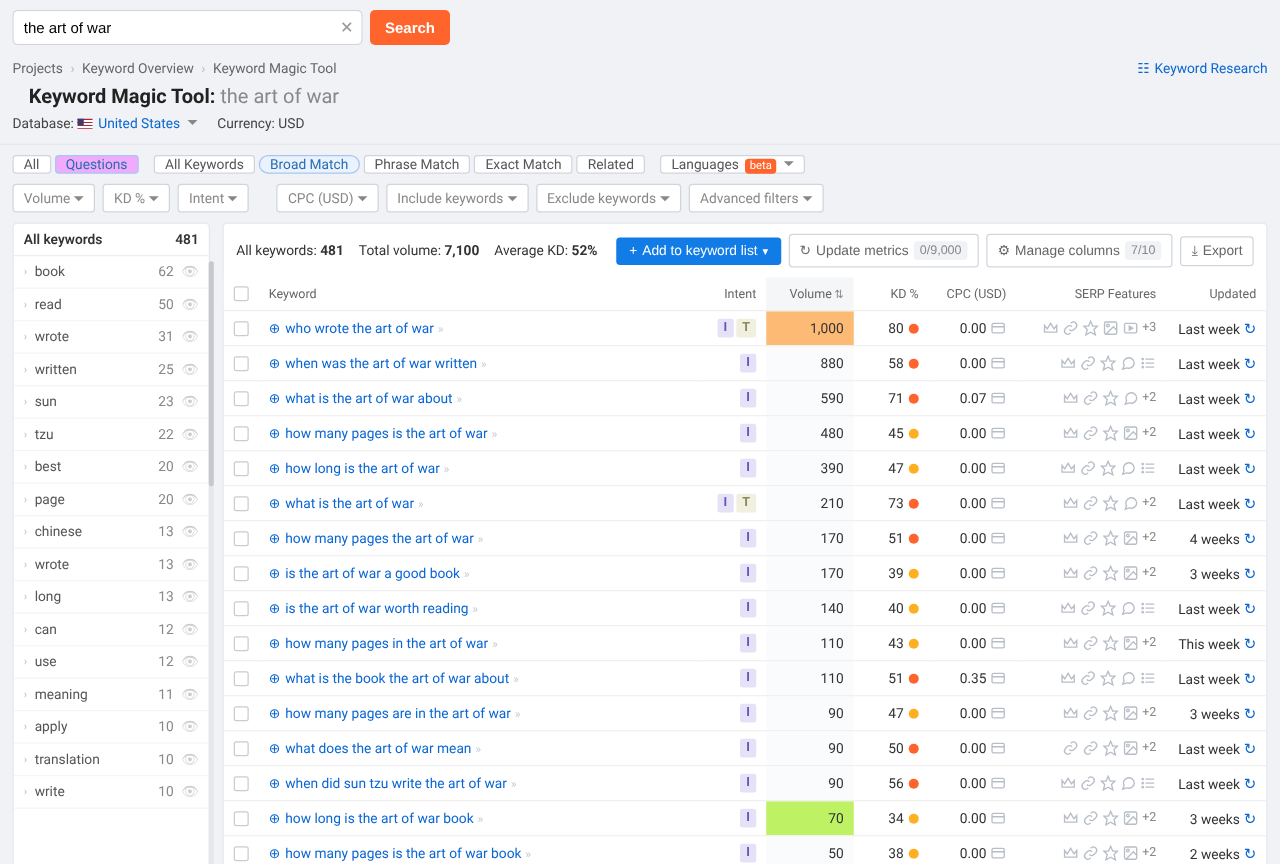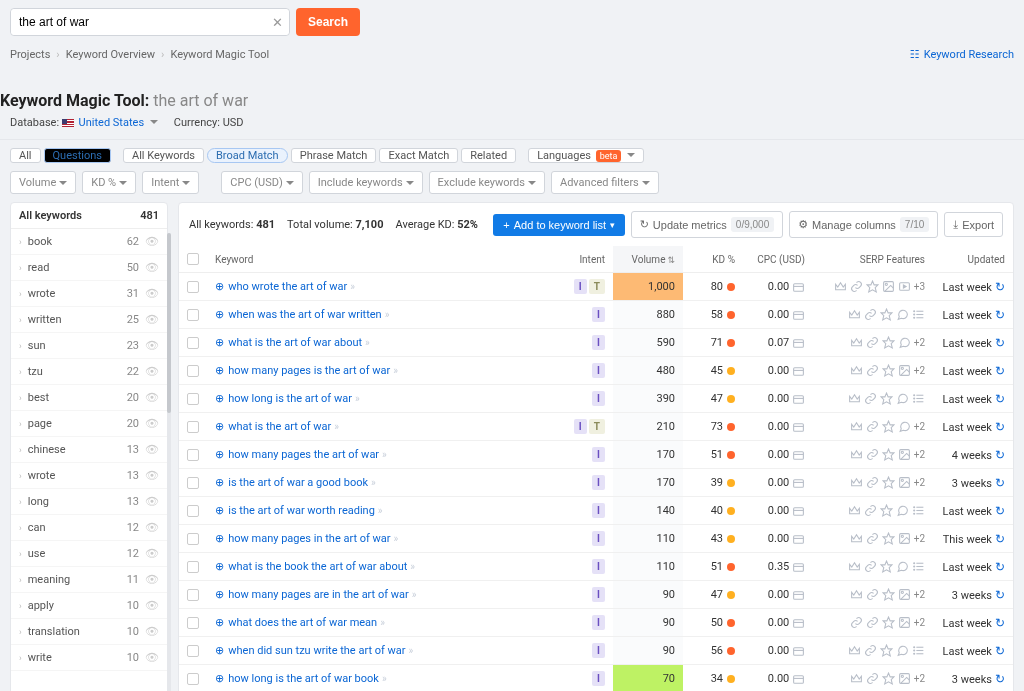--- a/index.html
+++ b/index.html
@@ -5,30 +5,30 @@
 * { box-sizing: border-box; margin: 0; padding: 0; }
 body { font-family: -apple-system, BlinkMacSystemFont, "Segoe UI", Roboto, sans-serif; font-size: 12px; color: #333; background: #f0f2f5; width: 1024px; }
 .topbar { padding: 8px 10px; display: flex; gap: 6px; }
 .search-wrap { position: relative; display: flex; background: #fff; border: 1px solid #d1d5db; border-radius: 4px; width: 280px; }
 .search-input { flex: 1; border: none; padding: 6px 24px 6px 8px; font-size: 12px; outline: none; border-radius: 4px; }
 .clear-x { position: absolute; right: 6px; top: 50%; transform: translateY(-50%); color: #999; cursor: pointer; font-size: 13px; }
 .search-btn { background: #ff642d; color: #fff; border: none; padding: 6px 12px; border-radius: 4px; font-weight: 600; font-size: 12px; cursor: pointer; }
 .crumbs { padding: 4px 10px; display: flex; align-items: center; gap: 6px; color: #666; font-size: 11px; }
 .crumbs .sep { color: #bbb; }
 .crumbs .kw-research { margin-left: auto; color: #0b66d4; display: flex; align-items: center; gap: 4px; }
-.titlebar { padding: 2px 0 6px; margin-top: 24px; }
+.titlebar { padding: 2px 23px 6px; }
 .titlebar h1 { font-size: 16px; font-weight: 700; color: #222; display: inline; }
 .titlebar .q { color: #888; font-weight: 400; }
 .subopts { padding: 0 10px 10px; display: flex; gap: 16px; font-size: 11px; color: #444; border-bottom: 1px solid #e5e7eb; }
 .subopts .flag { width: 12px; height: 8px; display: inline-block; background: linear-gradient(180deg, #b22234 0 15%, #fff 15% 30%, #b22234 30% 45%, #fff 45% 60%, #b22234 60% 75%, #fff 75% 90%, #b22234 90% 100%); position: relative; vertical-align: middle; margin-right: 2px; }
 .subopts .flag::before { content: ''; position: absolute; top:0; left:0; width:5px; height:5px; background:#3c3b6e; }
 .caret { display: inline-block; margin-left: 3px; border: 4px solid transparent; border-top-color: #888; transform: translateY(2px); }
 .tabbar { padding: 8px 10px; display: flex; gap: 3px; align-items: center; }
 .tab { border: 1px solid #d1d5db; background: #fff; padding: 0 8px; font-size: 11px; color: #555; border-radius: 3px; cursor: pointer; }
-.tab.active { background: #000000; border-color: #a7c7f2; color: #2b6cb0; }
+.tab.active { background: #f0abfc; border-color: #a7c7f2; color: #2b6cb0; }
 .tab.active2 { background: #eaf2fd; border-color: #a7c7f2; color: #2b6cb0; border-radius: 10px; }
 .beta { background: #ff642d; color: #fff; font-size: 9px; padding: 1px 4px; border-radius: 3px; margin-left: 2px; }
 .filterbar { padding: 0 10px 8px; display: flex; gap: 6px; align-items: center; }
 .fbtn { border: 1px solid #d1d5db; background: #fff; padding: 4px 8px; font-size: 11px; color: #888; border-radius: 3px; cursor: pointer; display: flex; align-items: center; }
 .content { display: flex; padding: 0 10px 10px; gap: 10px; }
 .sidebar { width: 158px; background: #fff; border: 1px solid #e5e7eb; border-radius: 4px; position: relative; }
 .side-tabs { display: flex; padding: 6px; gap: 4px; }
 .side-tab { flex: 1; font-size: 10px; text-align: center; padding: 5px 4px; border: 1px solid #d1d5db; border-radius: 3px; cursor: pointer; color: #666; }
 .side-tab.active { background: #eaf2fd; border-color: #a7c7f2; color: #2b6cb0; }
 .side-head { padding: 6px 8px; font-size: 11px; font-weight: 600; display: flex; justify-content: space-between; border-bottom: 1px solid #eee; }

